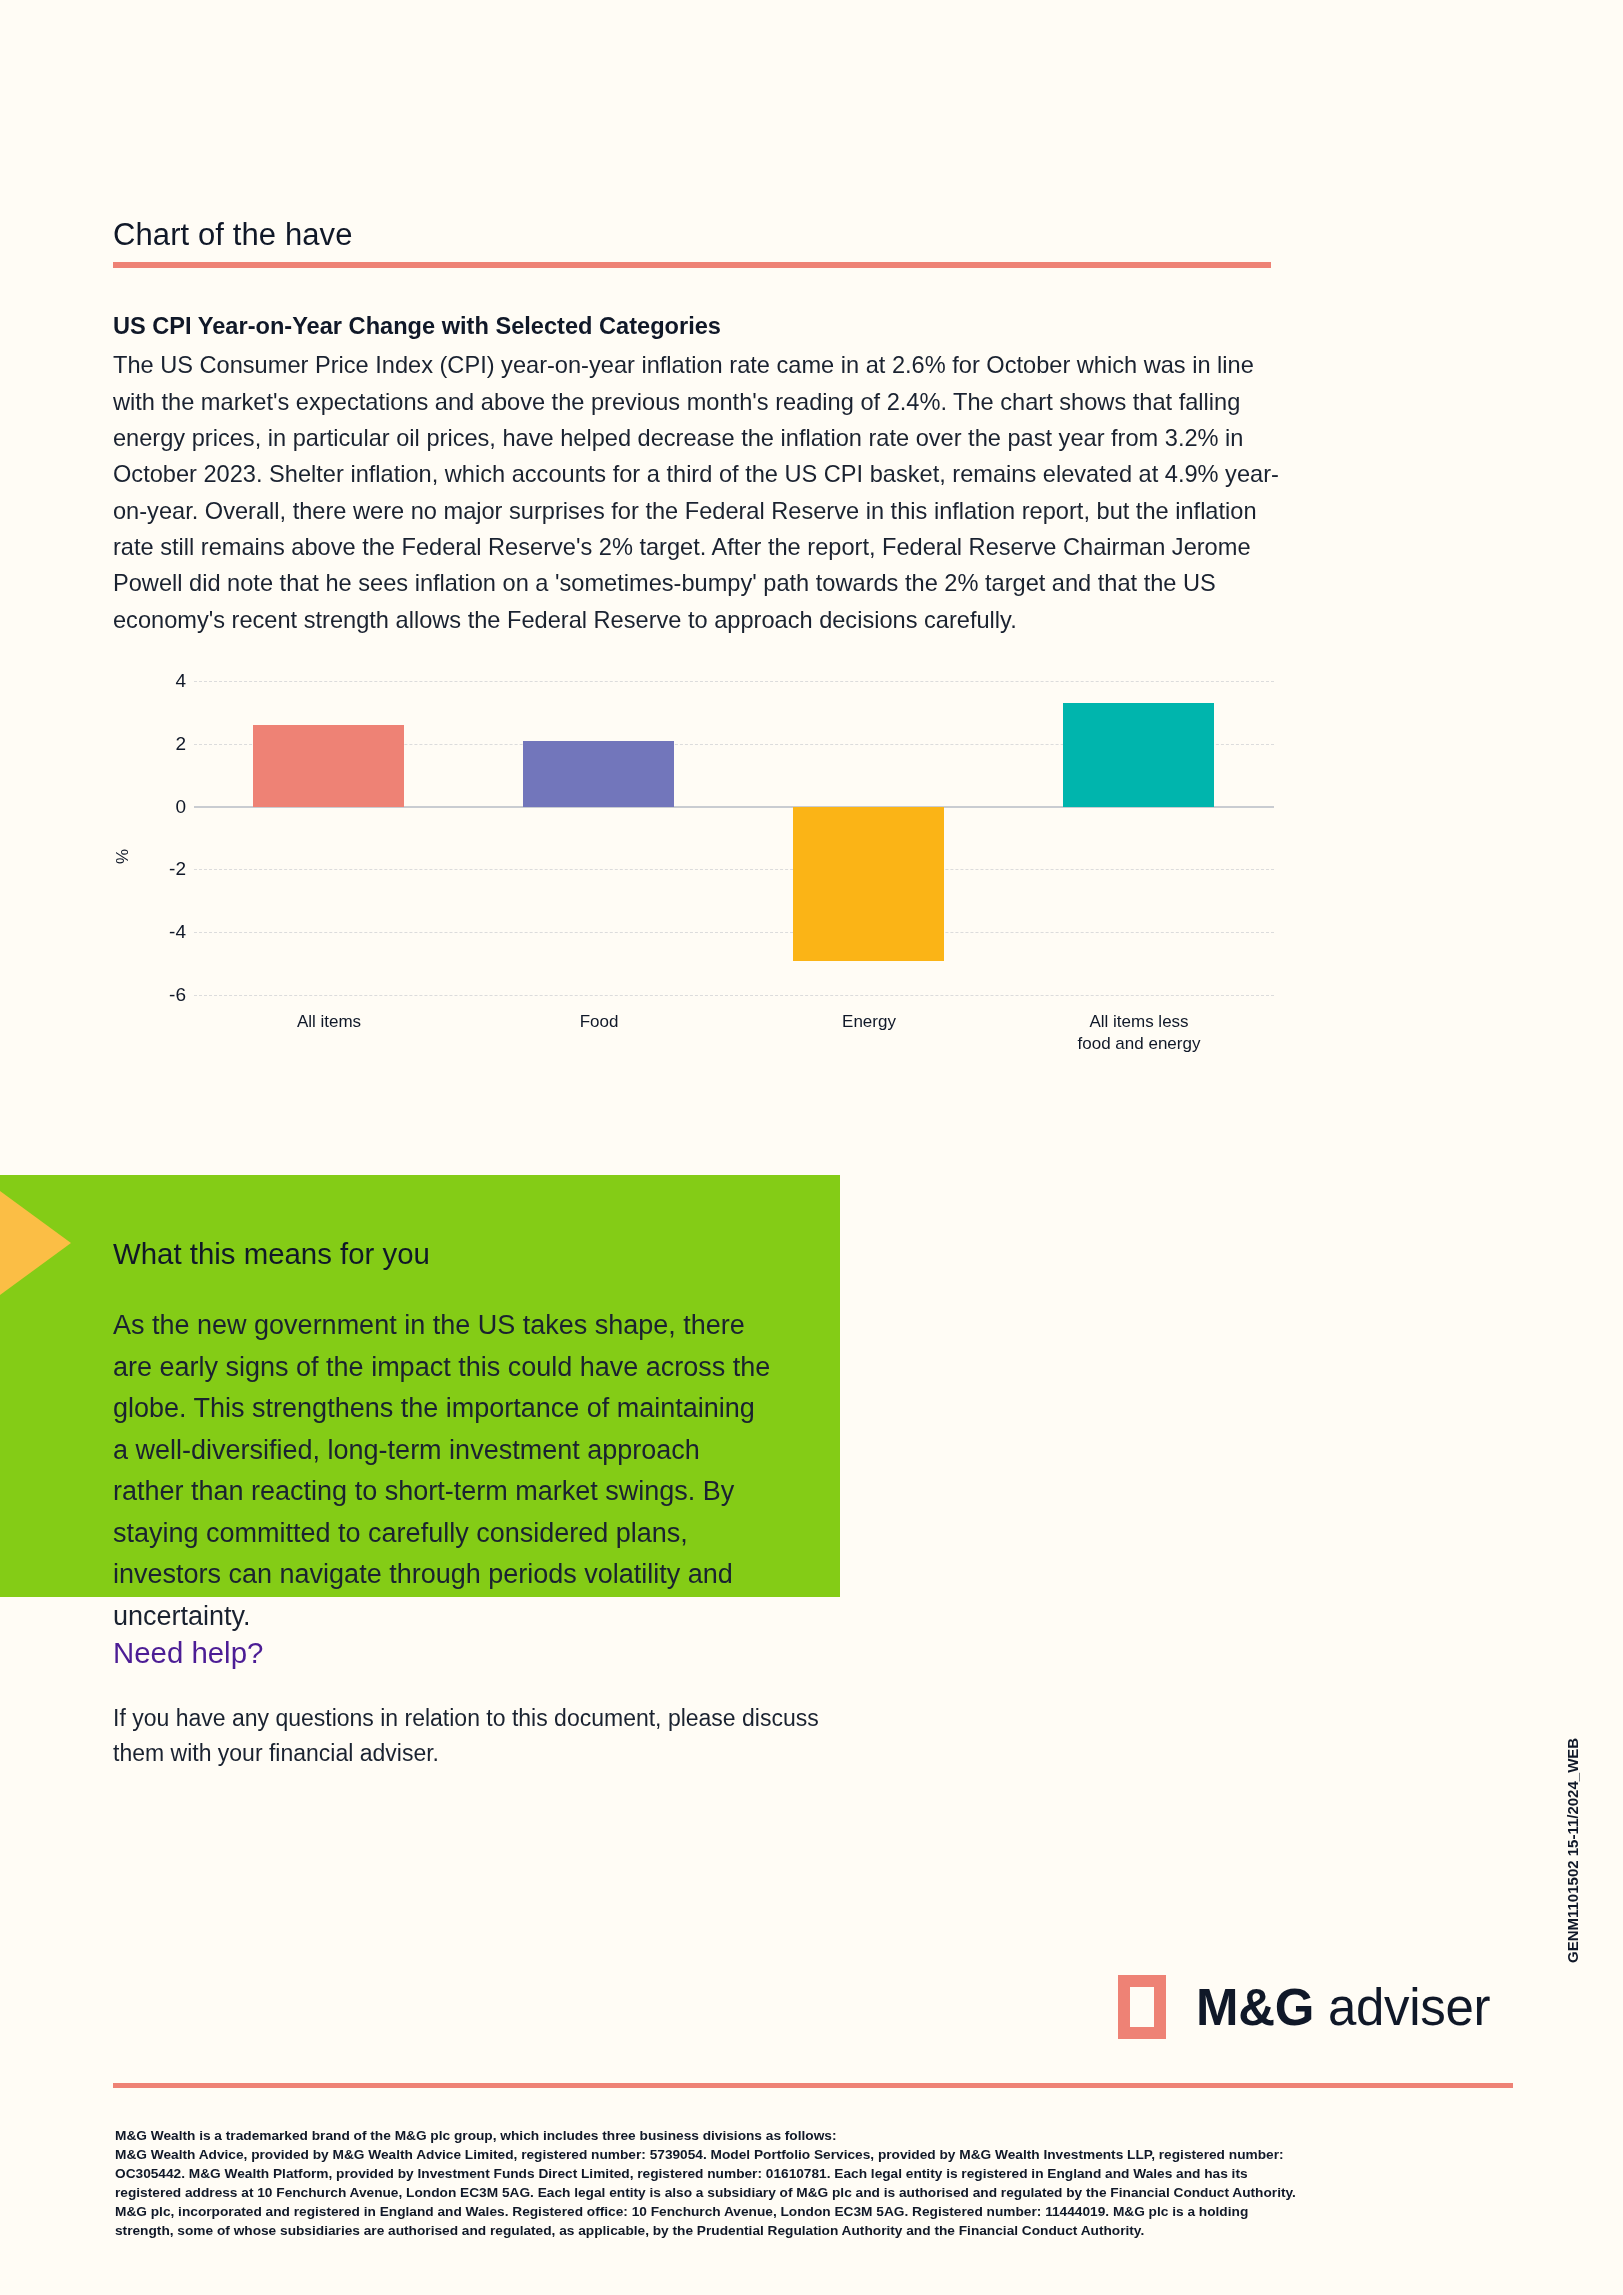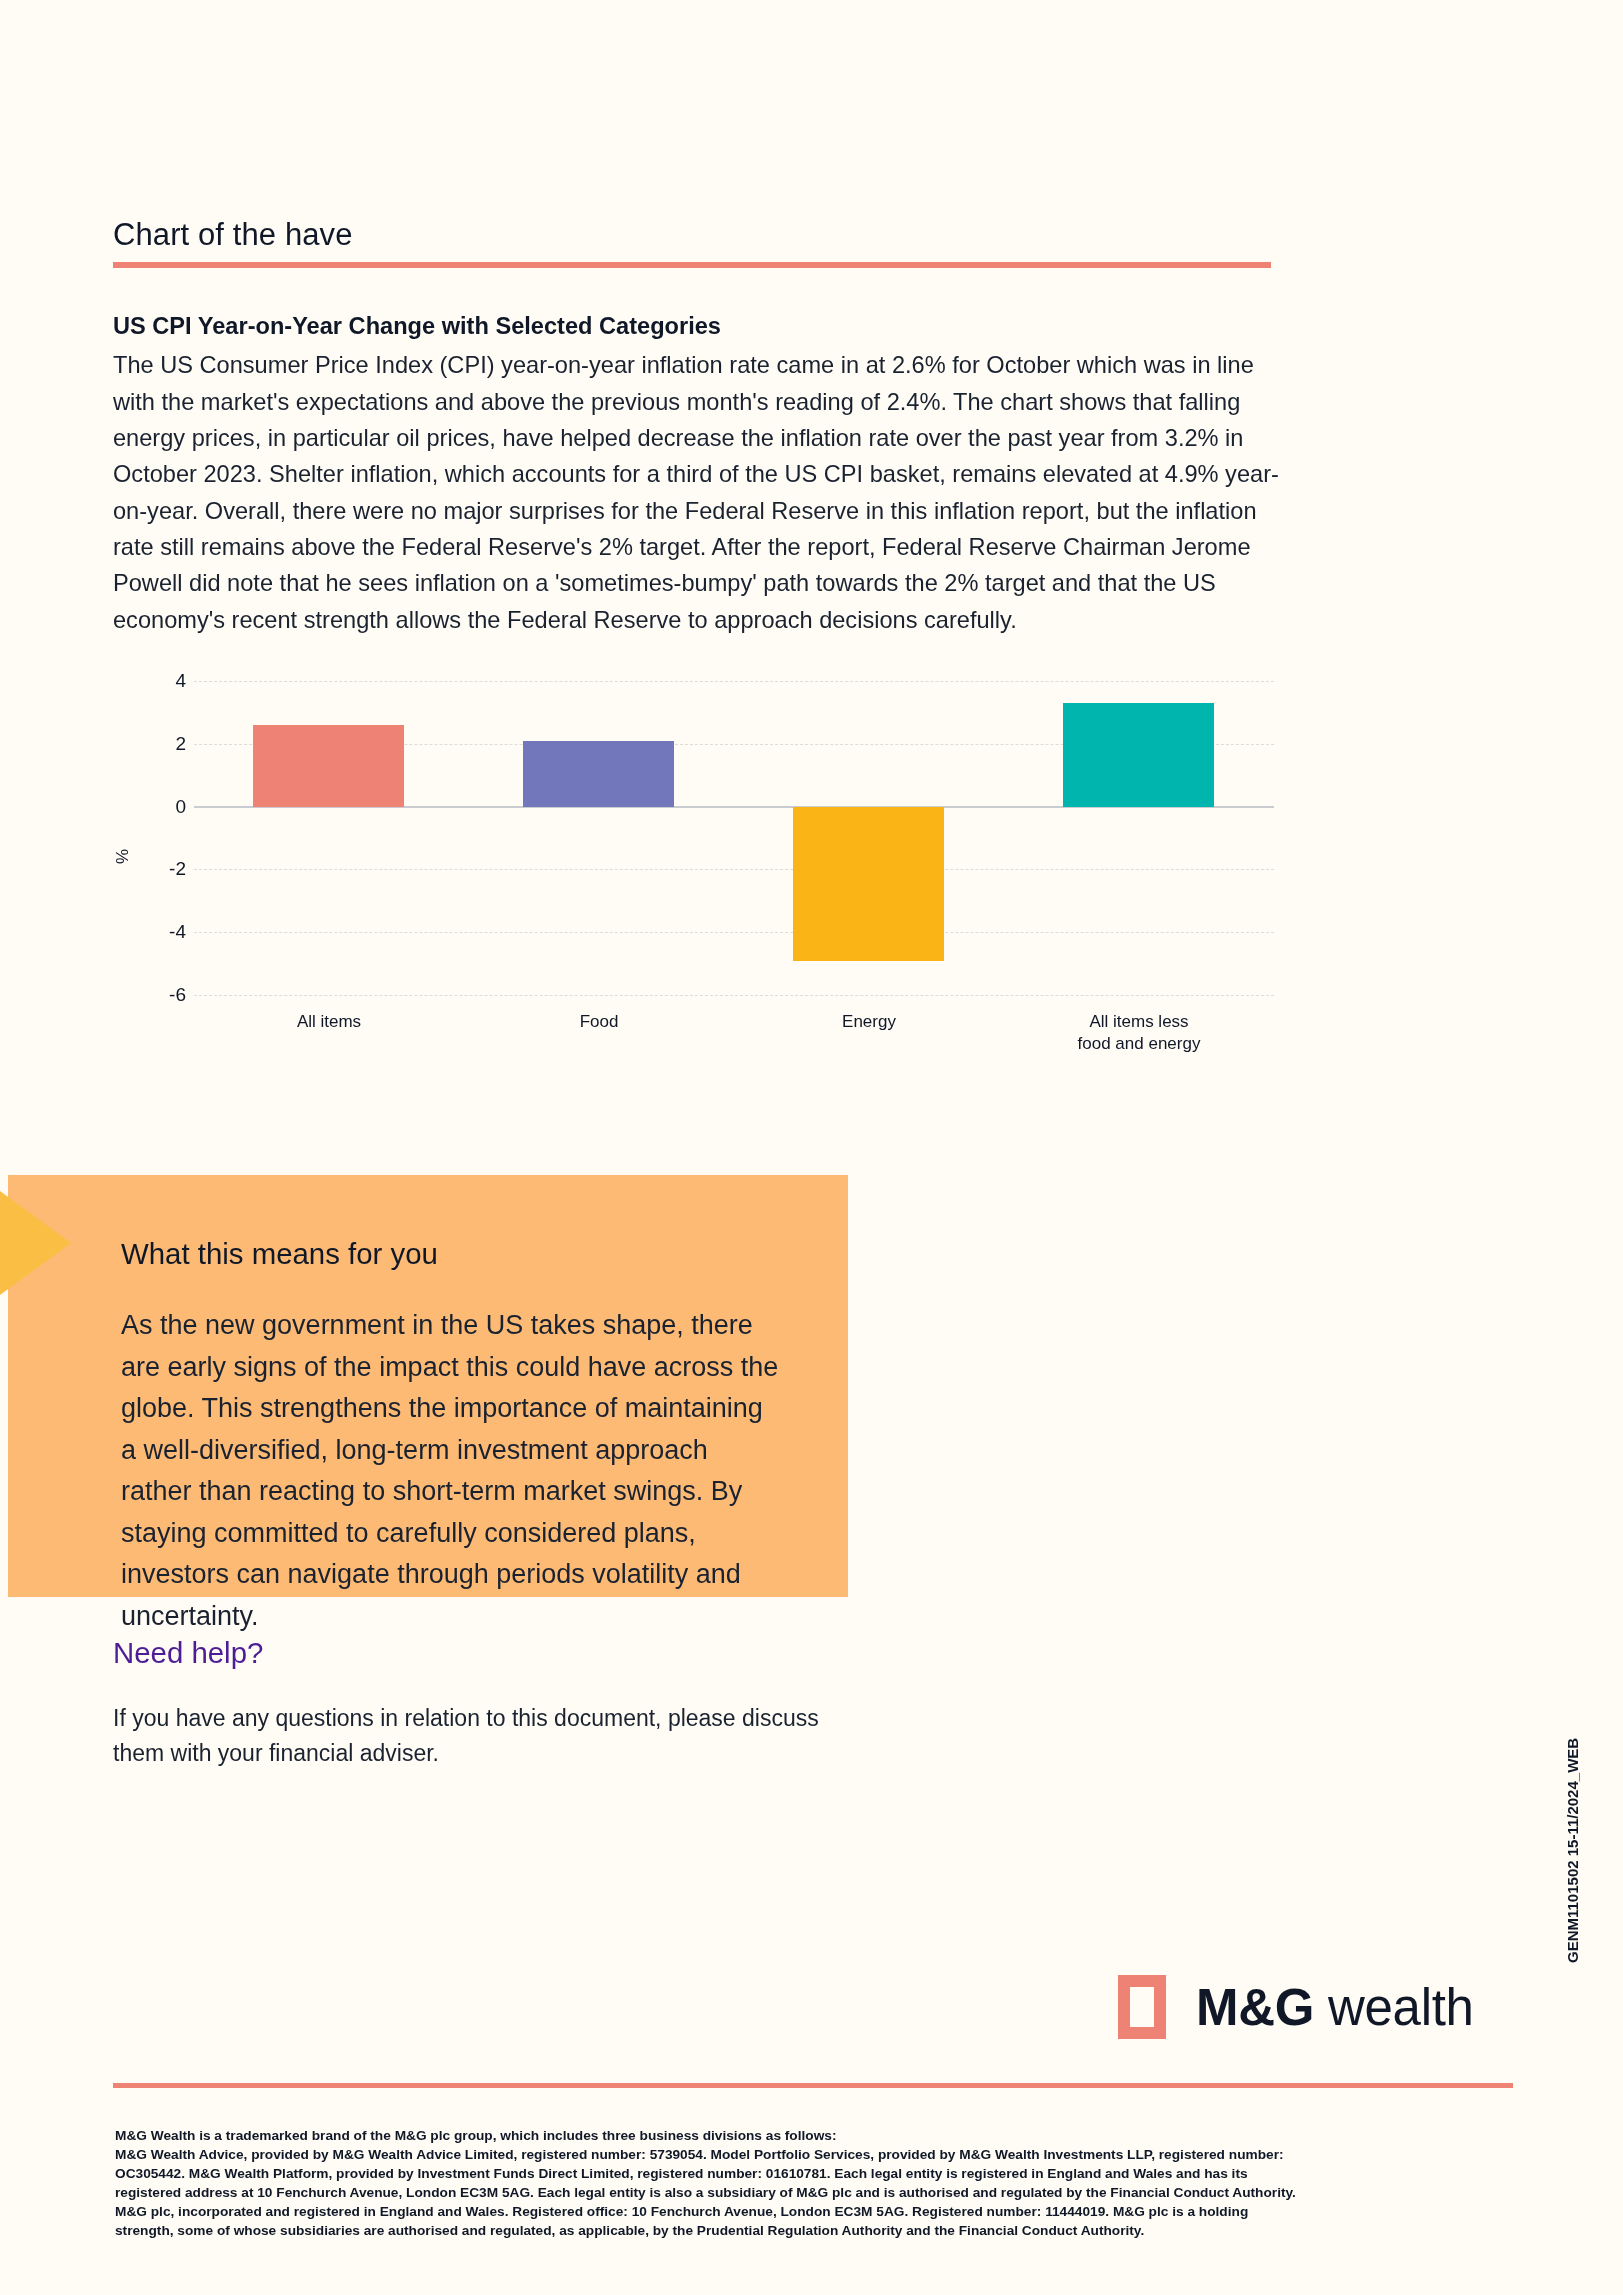--- a/index.html
+++ b/index.html
@@ -62,22 +62,22 @@
   .bar{position:absolute;}
   .xlabels{position:absolute;left:194px;top:1011px;width:1080px;}
   .xlabels .xl{
     position:absolute;transform:translateX(-50%);
     text-align:center;font-size:17px;line-height:1.28;color:#101828;
     white-space:nowrap;
   }
 
   
   .callout{
-    position:absolute;left:8px;top:1175px;width:840px;height:422px;
-    background:#fdba74;
+    position:absolute;left:0;top:1175px;width:840px;height:422px;
+    background:#84cc16;
   }
   .callout-arrow{
     position:absolute;left:0;top:1191px;width:0;height:0;
     border-top:52px solid transparent;
     border-bottom:52px solid transparent;
     border-left:71px solid #FBBE45;
   }
   .callout-inner{position:absolute;left:113px;top:62px;width:661px;}
   .callout-h{
     font-size:29.4px;font-weight:400;color:#101828;margin:0 0 34px 0;
@@ -175,21 +175,21 @@
   <div class="callout-arrow"></div>
 
   <div class="needhelp">
     <div class="needhelp-h">Need help?</div>
     <p class="needhelp-p">If you have any questions in relation to this document, please discuss them with your financial adviser.</p>
   </div>
 
   <div class="logo">
     <div class="logo-mark"></div>
     <div class="logo-text">
-      <b>M&amp;G</b><span>&nbsp;</span><span>wealth</span>
+      <b>M&amp;G</b><span>&nbsp;</span><span>adviser</span>
     </div>
   </div>
 
   <div class="rule-bottom"></div>
 
   <div class="vcode">GENM1101502 15-11/2024_WEB</div>
 
   <div class="footer" id="footer">
       <p>M&amp;G Wealth is a trademarked brand of the M&amp;G plc group, which includes three business divisions as follows:</p>
       <p>M&amp;G Wealth Advice, provided by M&amp;G Wealth Advice Limited, registered number: 5739054. Model Portfolio Services, provided by M&amp;G Wealth Investments LLP, registered number:</p>

